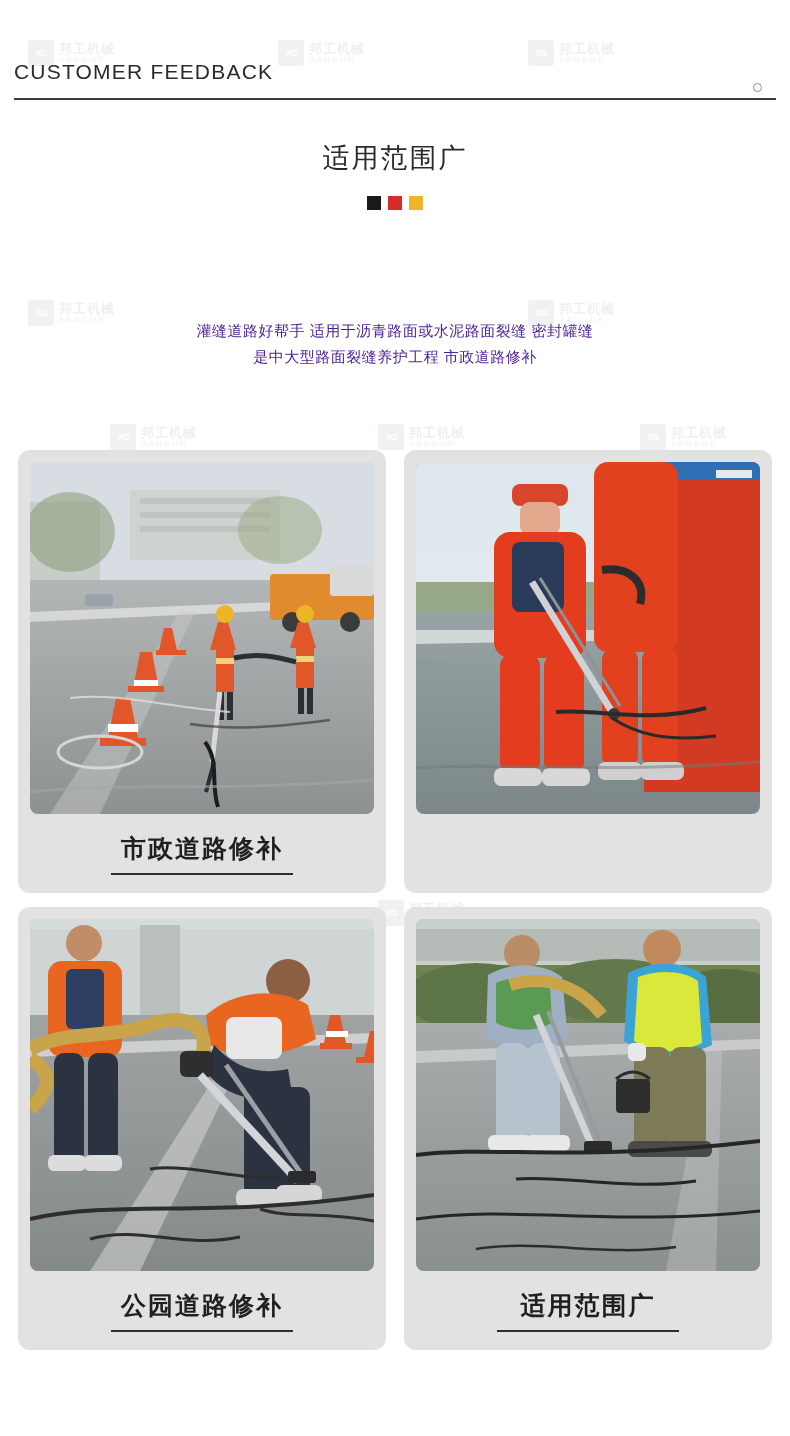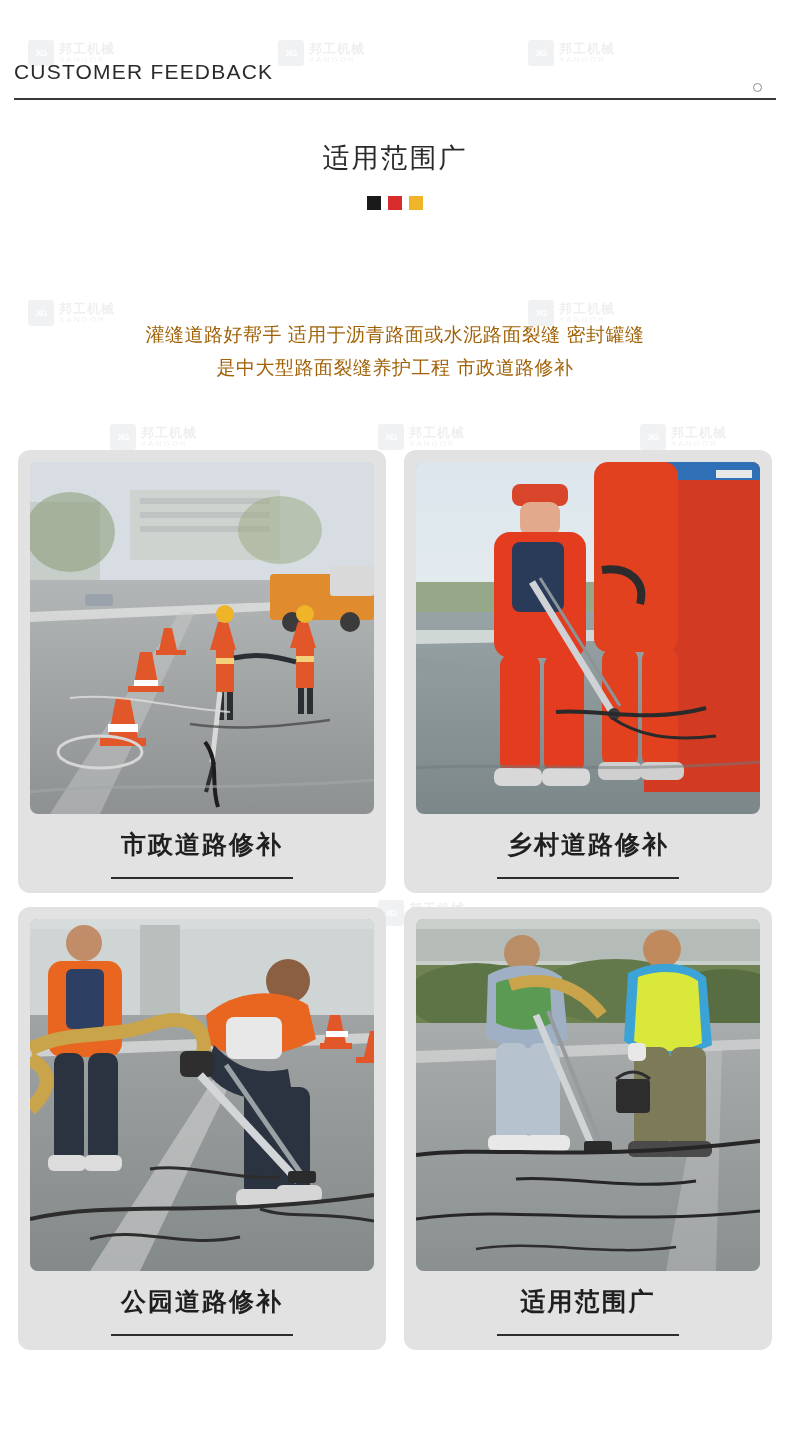--- a/index.html
+++ b/index.html
@@ -133,22 +133,22 @@
   
   .desc {
     position: absolute;
     top: 318px;
     left: 0;
     right: 0;
     text-align: center;
     z-index: 10;
   }
   .desc-line {
-    font-size: 19px;
-    color: #a16207;
+    font-size: 15px;
+    color: #4c1d95;
     line-height: 1.75;
     letter-spacing: 0.5px;
   }
 
   
   .grid {
     position: absolute;
     top: 450px;
     left: 18px;
     width: 754px;
@@ -181,21 +181,21 @@
     display: flex;
     align-items: center;
     justify-content: center;
     position: relative;
   }
   .caption-text {
     font-size: 25px;
     font-weight: bold;
     color: #1f1f1f;
     letter-spacing: 2px;
-    padding-bottom: 18px;
+    padding-bottom: 10px;
     position: relative;
   }
   .caption-text::after {
     content: "";
     position: absolute;
     left: 50%;
     transform: translateX(-50%);
     bottom: 0;
     width: 182px;
     height: 2px;
@@ -355,23 +355,20 @@
           <path d="M116 120 L196 250" stroke="#cfd3d6" stroke-width="7" fill="none"></path>
           <path d="M124 116 L204 244" stroke="#8d9498" stroke-width="3" fill="none"></path>
           <circle cx="198" cy="252" r="6" fill="#3a3a3a"></circle>
           <path d="M186 108 C214 104 230 120 224 142" stroke="#2c2c2c" stroke-width="8" fill="none"></path>
 
           <path d="M140 250 C180 246 230 262 290 246" stroke="#2a2a2a" stroke-width="4" fill="none"></path>
           <path d="M196 256 C220 272 250 280 300 274" stroke="#2a2a2a" stroke-width="3" fill="none"></path>
           <path d="M0 306 C80 300 180 312 344 300" stroke="#6f7a7c" stroke-width="3" fill="none" opacity="0.5"></path>
         </svg>
       </div>
-      <div class="caption">
-        <div class="caption-text">乡村道路修补</div>
-      </div>
     </div>
 
     <div class="card">
       <div class="photo">
         <svg viewBox="0 0 344 352" preserveAspectRatio="xMidYMid slice">
           <defs>
             <linearGradient id="road3" x1="0" y1="0" x2="0" y2="1">
               <stop offset="0%" stop-color="#9fa3a4"></stop>
                 <stop offset="100%" stop-color="#84898a"></stop>
             </linearGradient>

